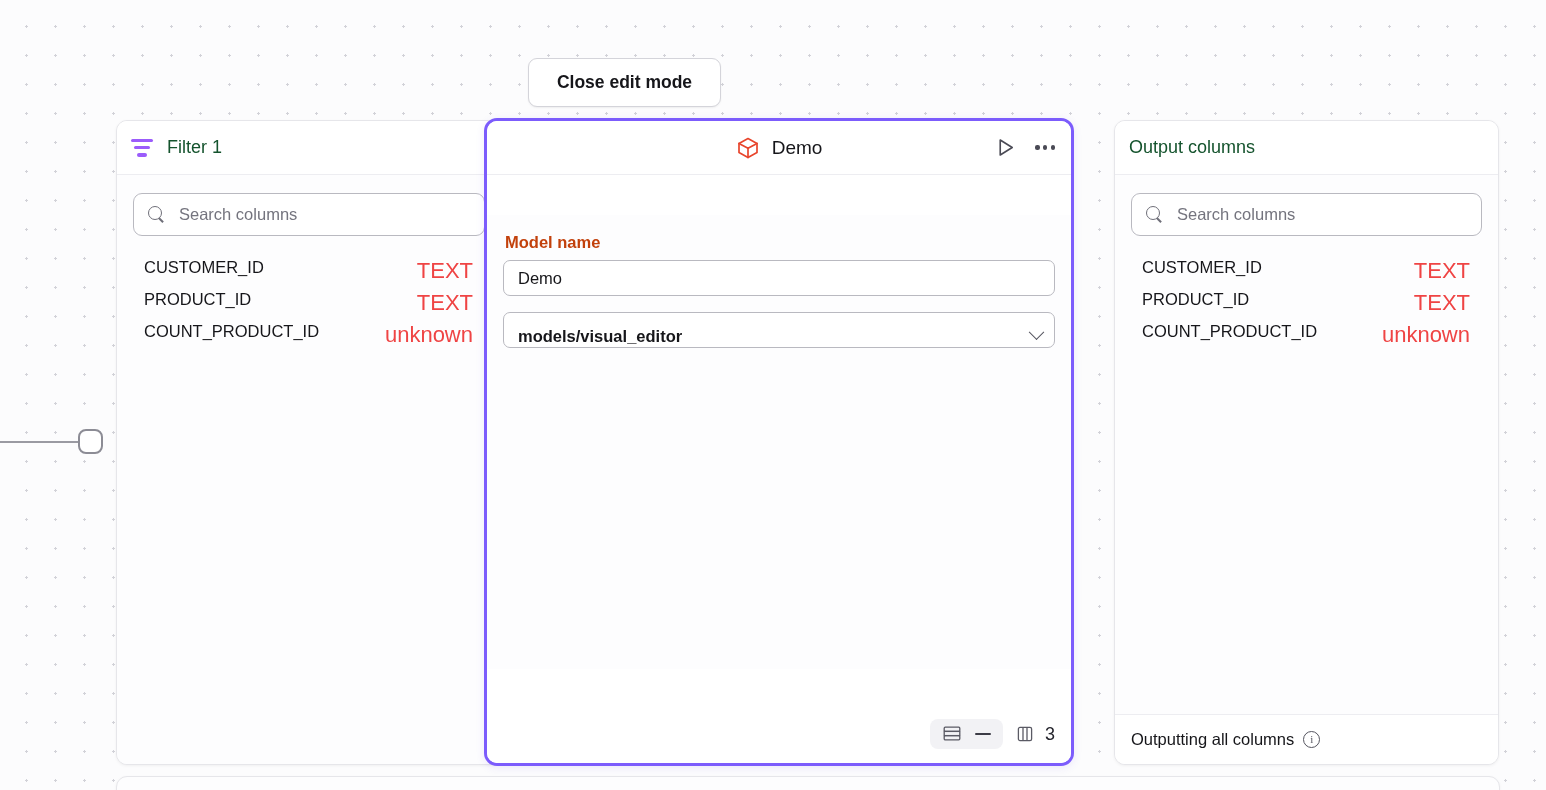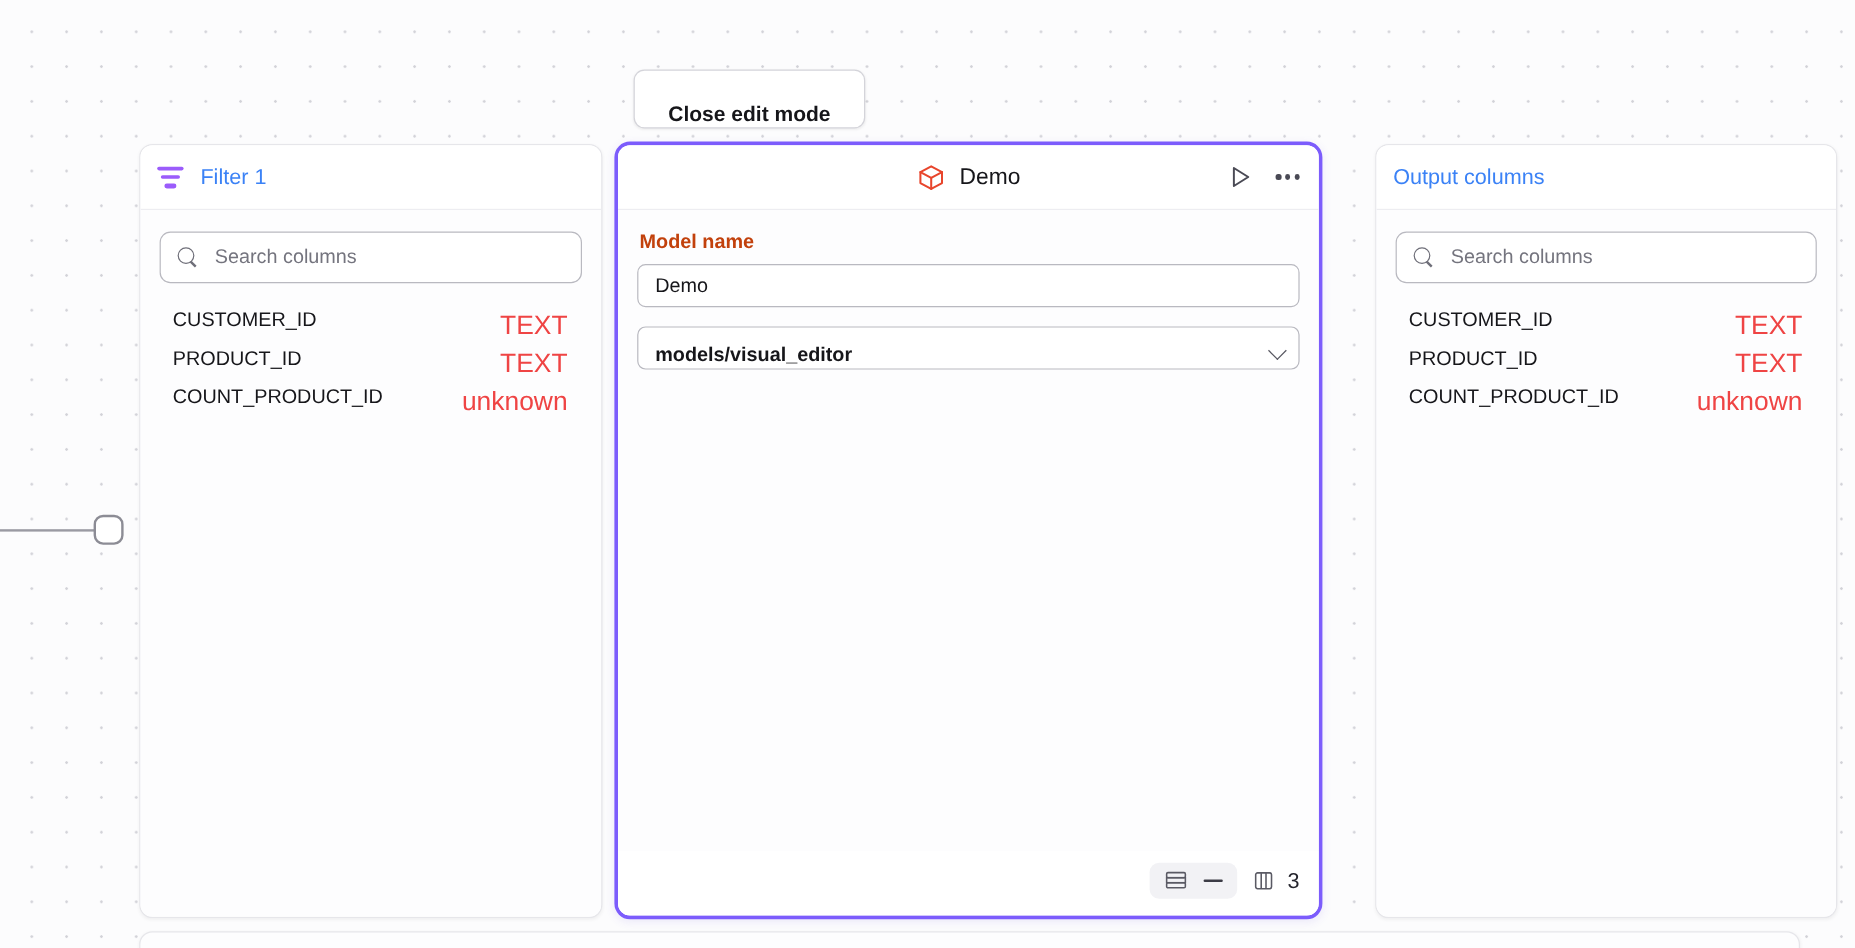--- a/index.html
+++ b/index.html
@@ -41,21 +41,21 @@
   .close-edit-btn {
     position: absolute;
     left: 528px; top: 58px;
     width: 193px; height: 49px;
     background: #ffffff;
     border: 1px solid #d4d4da;
     border-radius: 9px;
     font-size: 17.5px;
     font-weight: bold;
     color: #16161a;
-    display: flex; align-items: flex-end; justify-content: center;
+    display: flex; align-items: center; justify-content: center;
     box-shadow: 0 1px 2px rgba(16,16,24,.06);
     cursor: pointer;
     z-index: 30;
   }
 
   
   .panel {
     position: absolute;
     background: #ffffff;
     border: 1px solid #e6e6ea;
@@ -67,21 +67,21 @@
   .panel-header {
     height: 54px;
     flex: 0 0 54px;
     border-bottom: 1px solid #ededf1;
     display: flex; align-items: center;
     padding: 0 14px;
     background: #ffffff;
   }
   .panel-title {
     font-size: 18px;
-    color: #3b82f6;
+    color: #14532d;
   }
   .panel-body {
     flex: 1 1 auto;
     padding: 18px 16px 0 16px;
     background: #fdfdfe;
     overflow: hidden;
   }
 
   
   #panel-filter { left: 116px; top: 120px; width: 386px; height: 645px; }
@@ -128,25 +128,26 @@
   .col-row {
     display: flex; align-items: flex-start; justify-content: space-between;
     padding: 2px 12px 2px 11px;
     height: 32px;
   }
   .col-name { font-size: 16.5px; color: #16161a; }
   .col-type { font-size: 22px; color: #ef4444; }
 
   
   #panel-model {
-    left: 512px; top: 118px; width: 590px; height: 648px;
+    left: 484px; top: 118px; width: 590px; height: 648px;
     border: 3px solid #7c5cfc;
     border-radius: 13px;
     box-shadow: 0 2px 8px rgba(90,60,220,.10);
     z-index: 20;
+    gap: 40px;
   }
   #panel-model .panel-header {
     justify-content: center;
     position: relative;
     padding: 0 16px;
   }
   .cube-icon { width: 24px; height: 24px; margin-right: 12px; flex: 0 0 24px; }
   .model-title { font-size: 19px; color: #16161a; }
   .header-actions {
     position: absolute; right: 14px; top: 0; height: 100%;
@@ -200,21 +201,21 @@
     border-radius: 8px;
     padding: 5px 12px;
   }
   .rows-icon { width: 20px; height: 20px; }
   .dash { width: 16px; height: 2.4px; background: #3c3c46; border-radius: 2px; }
   .cols-group { display: flex; align-items: center; gap: 10px; }
   .cols-icon { width: 20px; height: 20px; }
   .cols-count { font-size: 18px; color: #25252d; }
 
   
-  #panel-output { left: 1146px; top: 120px; width: 385px; height: 645px; }
+  #panel-output { left: 1114px; top: 120px; width: 385px; height: 645px; }
   #panel-output .panel-body { padding-bottom: 0; }
   .output-footer {
     flex: 0 0 auto;
     border-top: 1px solid #ededf1;
     padding: 15px 16px;
     display: flex; align-items: center; gap: 9px;
     background: #ffffff;
   }
   .output-footer-text { font-size: 16.5px; color: #16161a; }
   .info-icon {
@@ -351,17 +352,23 @@
       </div>
       <div class="col-row">
         <span class="col-name">PRODUCT_ID</span>
         <span class="col-type">TEXT</span>
       </div>
       <div class="col-row">
         <span class="col-name">COUNT_PRODUCT_ID</span>
         <span class="col-type">unknown</span>
       </div>
     </div>
+    <div class="output-footer">
+      <span class="output-footer-text">Outputting all columns</span>
+      <span class="info-icon">
+        <span>i</span>
+      </span>
+    </div>
   </div>
 
   <div class="panel" id="panel-bottom"></div>
 
 </div>
 
 </body></html>

